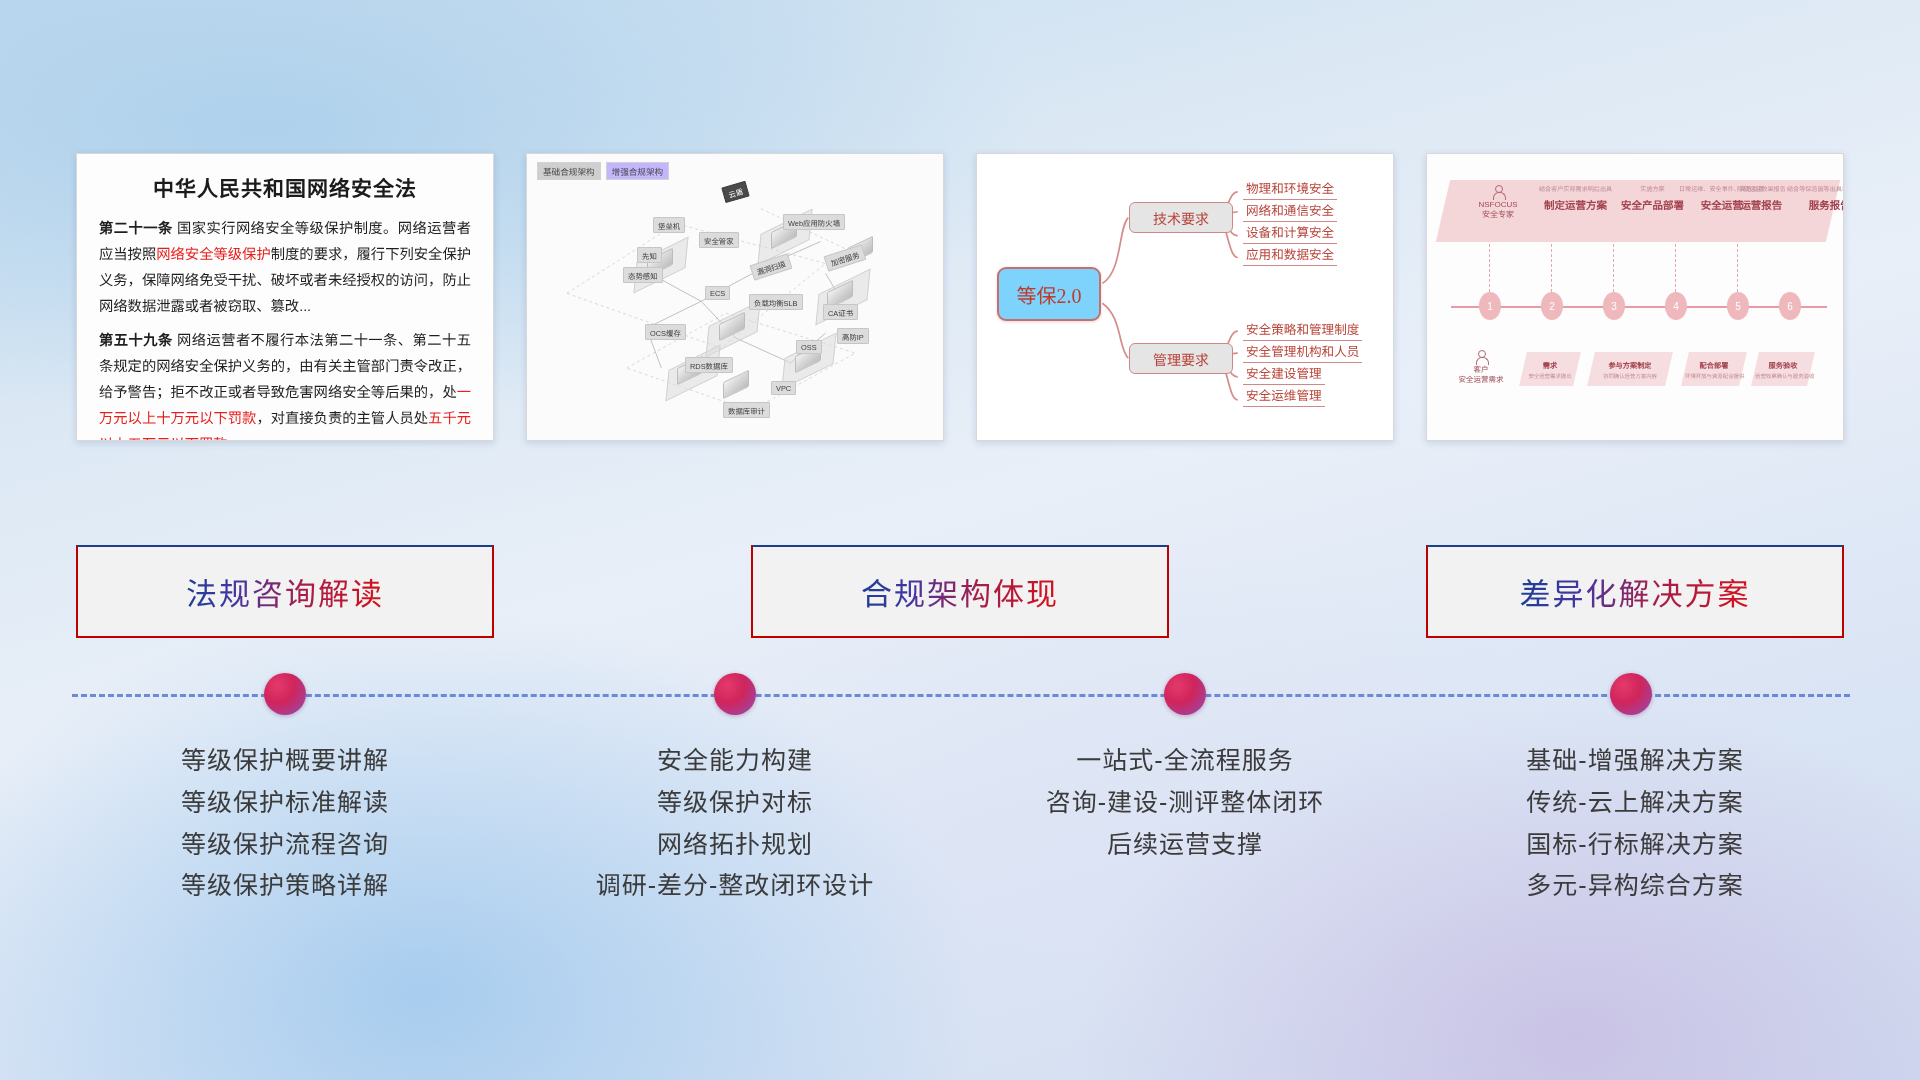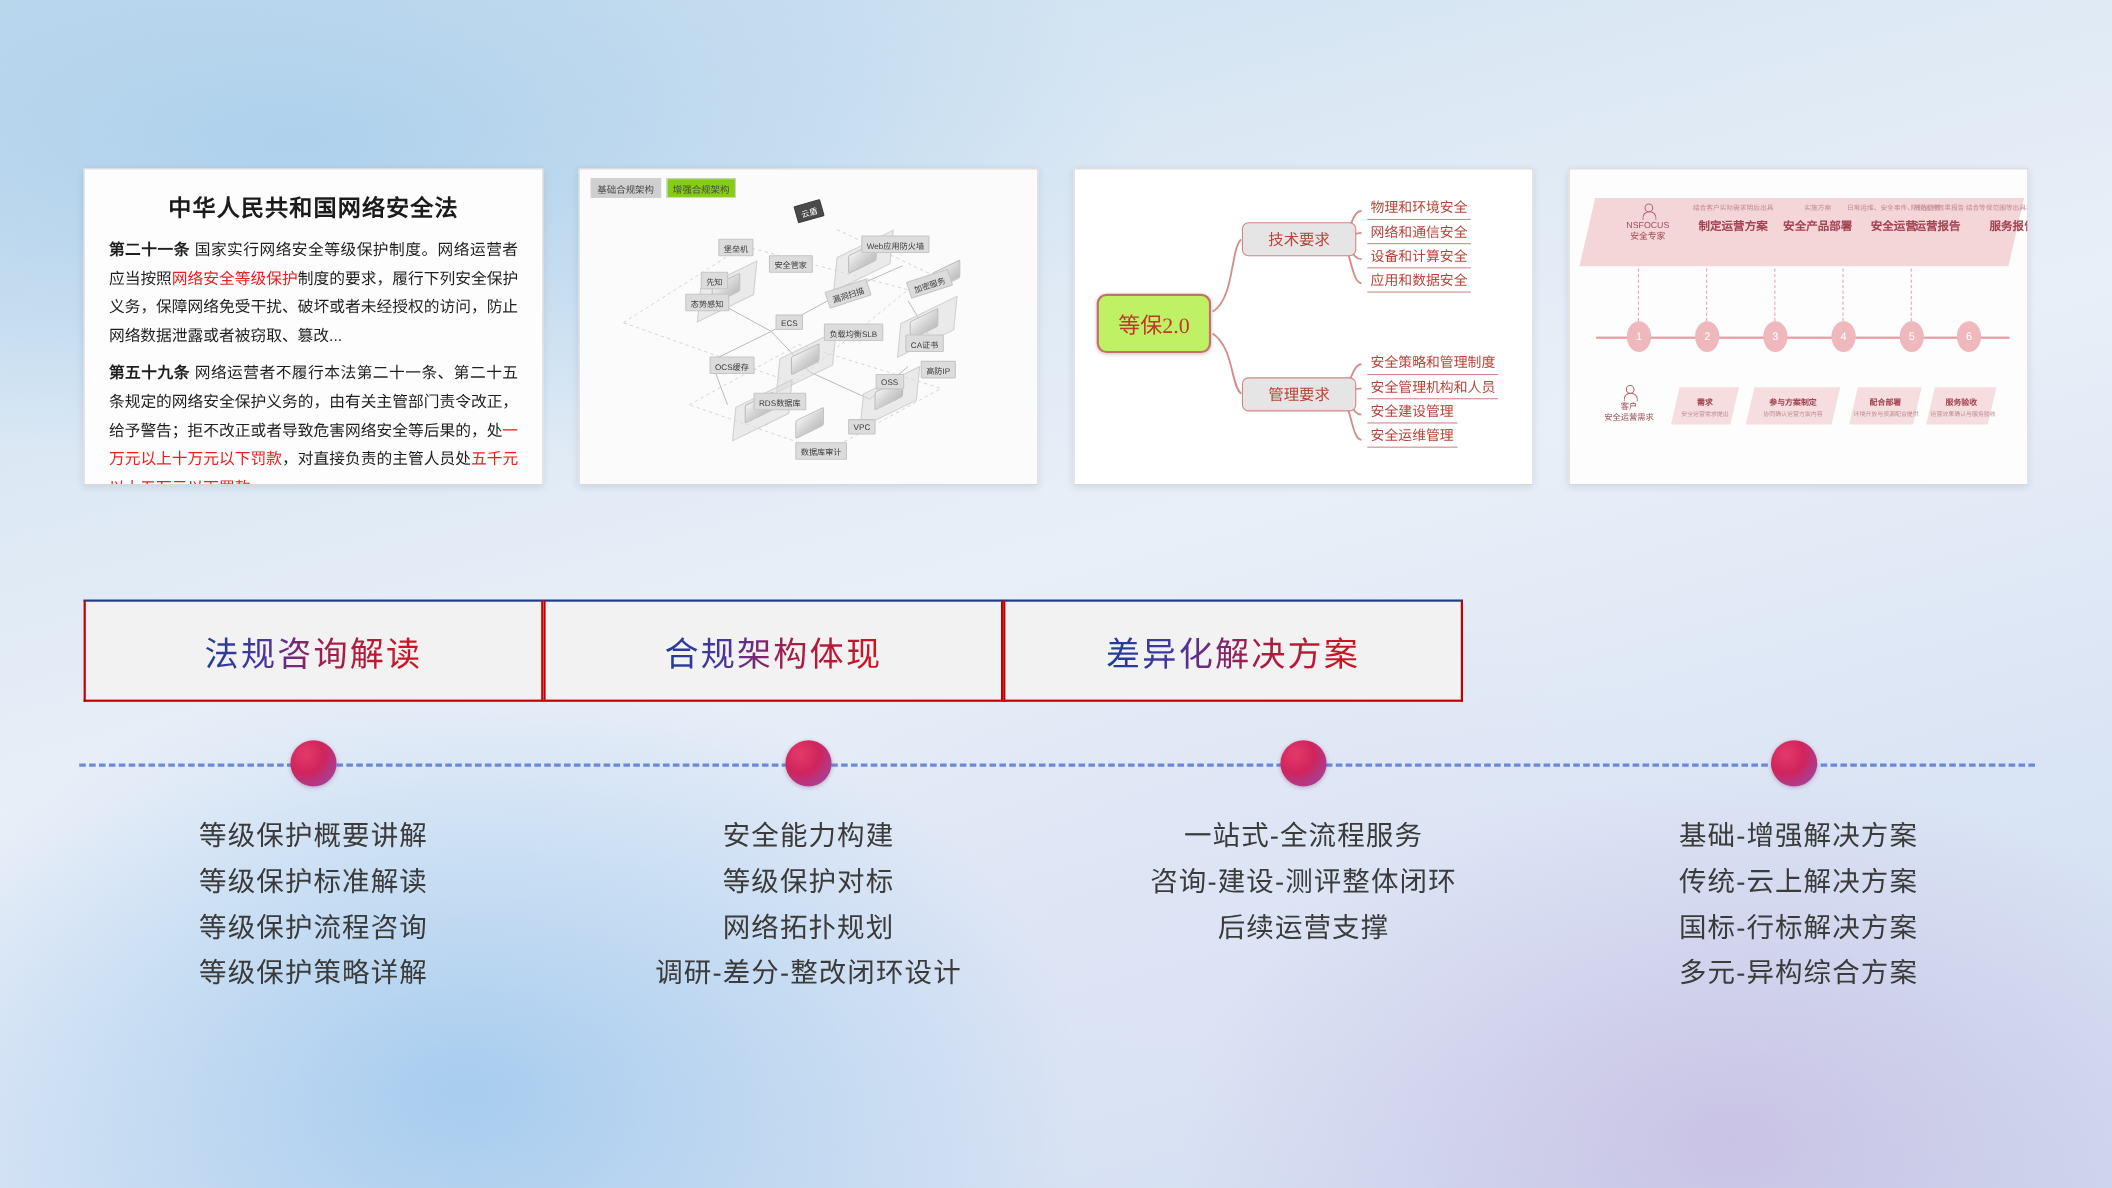--- a/index.html
+++ b/index.html
@@ -65,21 +65,21 @@
   .law-hl { color: #e8201d; }
 
   
   .arch-card { background: #fbfbfb; padding-left: 38px; }
   .arch-tabs {
     position: absolute; top: 8px; left: 10px;
     display: flex; gap: 5px;
   }
   .arch-tab {
     font-size: 8.6px; color: #4a4a4a;
-    background: #84cc16; padding: 2px 5px;
+    background: #c4b5fd; padding: 2px 5px;
     border: 1px solid #d2d2d2;
   }
   .arch-tab.active { background: #cfcfcf; }
   .arch-canvas { position: absolute; inset: 0; }
   .node {
     position: absolute;
     font-size: 7.4px;
     color: #3c3c3c;
     background: #dcdcdc;
     border: 1px solid #c6c6c6;
@@ -104,21 +104,21 @@
     transform: skewY(-26deg) skewX(-6deg);
   }
 
   
   .mind-card { background: #fff; }
   .mind-root {
     position: absolute;
     left: 20px; top: 113px;
     width: 104px; height: 54px;
     border: 2.5px solid #c4706f;
-    background: #bef264;
+    background: #7dd3fc;
     border-radius: 9px;
     display: flex; align-items: center; justify-content: center;
     font-size: 20px; color: #c0392b;
     font-family: "Liberation Serif", serif;
     box-shadow: 0 1px 3px rgba(180,110,110,0.3);
   }
   .mind-branch {
     position: absolute;
     width: 104px; height: 31px;
     border: 1.6px solid #cf8786;
@@ -206,21 +206,21 @@
     position: absolute; left: 24px; top: 196px;
     width: 60px; text-align: center;
     font-size: 7.5px; color: #9e4b55; line-height: 1.3;
   }
 
   
   .headers {
     position: absolute;
     top: 545px; left: 76px;
     width: 1768px; height: 96px;
-    display: flex; 
+    display: flex; justify-content: space-between;
   }
   .hbox {
     width: 418px; height: 93px;
     background: #f2f2f2;
     border: 2px solid #c00000;
     border-top-color: #1f3e87;
     display: flex; align-items: center; justify-content: center;
   }
   .hbox-text {
     font-size: 31px;

